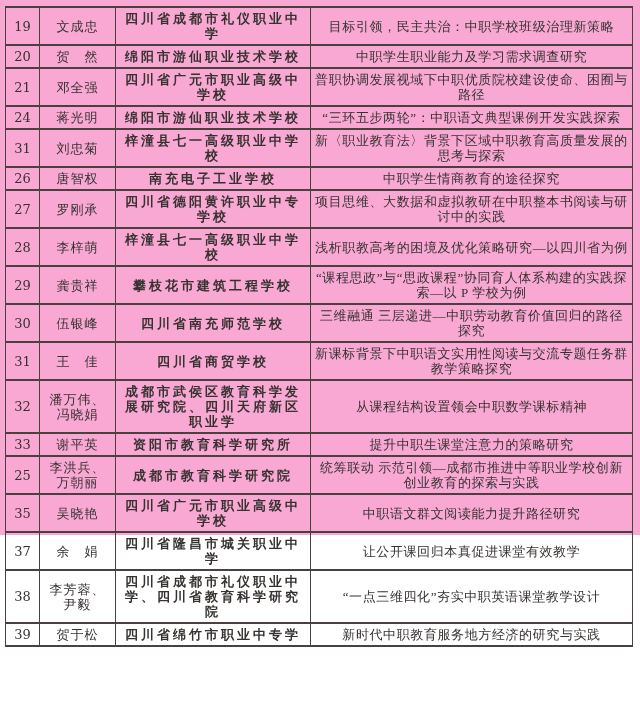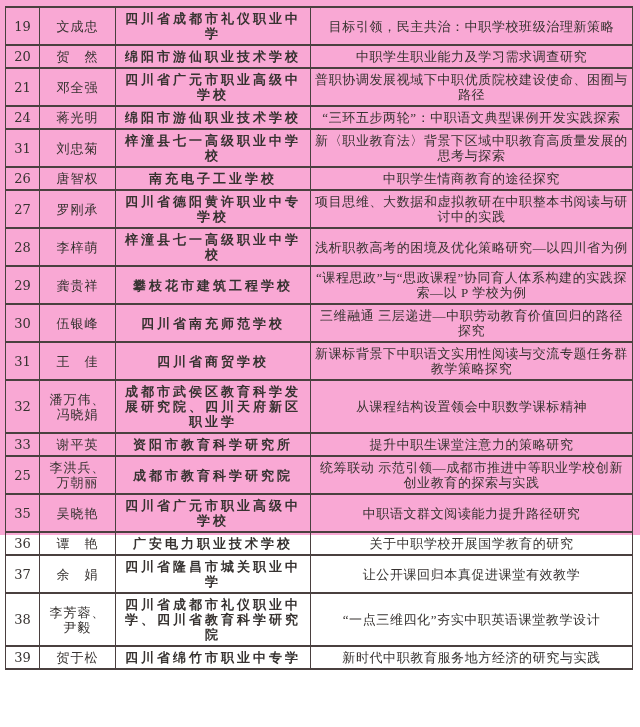--- a/index.html
+++ b/index.html
@@ -157,26 +157,20 @@
     <td class="col-school">成都市教育科学研究院</td>
     <td class="col-title">统筹联动 示范引领—成都市推进中等职业学校创新创业教育的探索与实践</td>
   </tr>
         <tr>
     <td class="col-no">35</td>
     <td class="col-name">吴晓艳</td>
     <td class="col-school">四川省广元市职业高级中学校</td>
     <td class="col-title">中职语文群文阅读能力提升路径研究</td>
   </tr>
         <tr>
-    <td class="col-no">36</td>
-    <td class="col-name">谭　艳</td>
-    <td class="col-school">广安电力职业技术学校</td>
-    <td class="col-title">关于中职学校开展国学教育的研究</td>
-  </tr>
-        <tr>
     <td class="col-no">37</td>
     <td class="col-name">余　娟</td>
     <td class="col-school">四川省隆昌市城关职业中学</td>
     <td class="col-title">让公开课回归本真促进课堂有效教学</td>
   </tr>
         <tr>
     <td class="col-no">38</td>
     <td class="col-name">李芳蓉、尹毅</td>
     <td class="col-school">四川省成都市礼仪职业中学、四川省教育科学研究院</td>
     <td class="col-title">“一点三维四化”夯实中职英语课堂教学设计</td>

